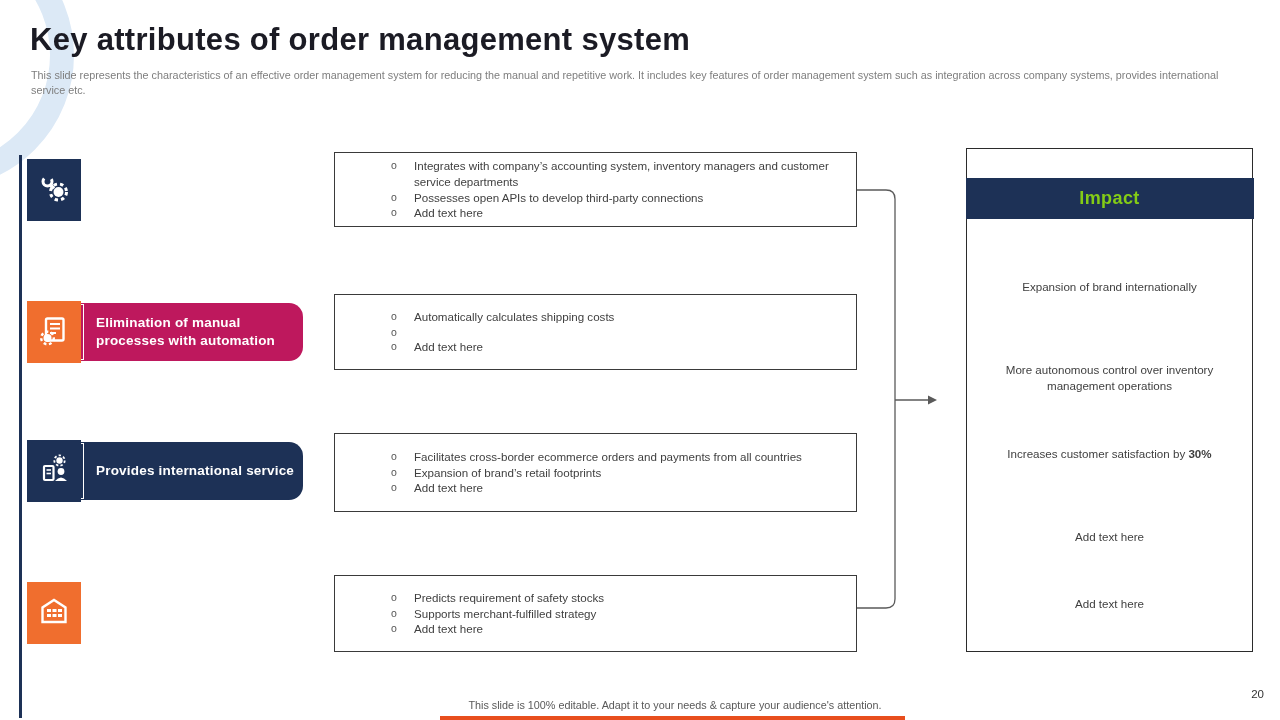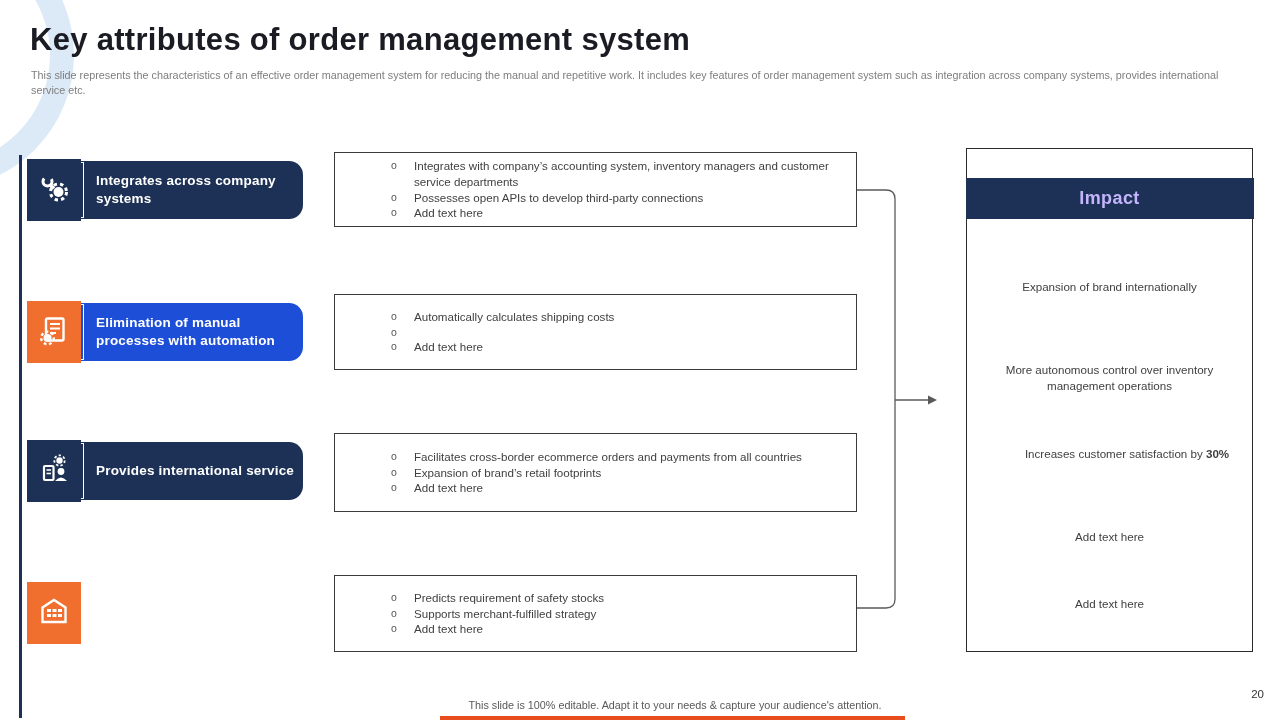--- a/index.html
+++ b/index.html
@@ -48,21 +48,21 @@
   .point .tx{max-width:420px;}
   
   .connector{position:absolute;left:850px;top:150px;}
   
   .impact{
     position:absolute;left:966px;top:148px;width:287px;height:504px;
     border:1.5px solid #2b2b2b;box-sizing:border-box;background:#fff;
   }
   .impact-header{
     position:absolute;left:-1.5px;right:-1.5px;top:29px;height:41px;background:#1d3156;
-    color:#c4b5fd;font-weight:bold;font-size:18px;letter-spacing:.4px;
+    color:#84cc16;font-weight:bold;font-size:18px;letter-spacing:.4px;
     display:flex;align-items:center;justify-content:center;
   }
   .impact-item{
     position:absolute;left:8%;width:84%;text-align:center;
     font-size:11.6px;color:#3f3f3f;line-height:1.4;
   }
   .footer{
     position:absolute;left:340px;top:699px;width:670px;text-align:center;
     font-size:10.8px;color:#595959;
   }
@@ -74,35 +74,32 @@
 
 <div class="slide">
   <div class="ring" style="border-color: rgb(220, 233, 246);"></div>
 
   <div class="title">Key attributes of order management system</div>
   <div class="subtitle">This slide represents the characteristics of an effective order management system for reducing the manual and repetitive work. It includes key features of order management system such as integration across company systems, provides international service etc.</div>
   <div class="vline" style="background: rgb(29, 49, 86);"></div>
 
   <div id="rows-host">
       <div class="attr-row" style="top: 158px;">
-        <div class="attr-pill" style="background: rgb(29, 49, 86);">
-          <span class="attr-label">Integrates across company systems</span>
-        </div>
         <div class="attr-outline"></div>
         <div class="attr-tile" style="background: rgb(29, 49, 86);">
           <span><svg width="32" height="32" viewBox="0 0 32 32">
               <circle cx="20.5" cy="20" r="5" fill="#fff"></circle>
               <circle cx="20.5" cy="20" r="8" fill="none" stroke="#fff" stroke-width="3" stroke-dasharray="3.4 3.1"></circle>
               <circle cx="9.5" cy="9.5" r="4.5" fill="none" stroke="#fff" stroke-width="3" stroke-dasharray="17 8"></circle>
               <line x1="11.5" y1="12" x2="16" y2="16.5" stroke="#fff" stroke-width="3.4"></line>
             </svg></span>
         </div>
       </div>
       <div class="attr-row" style="top: 300px;">
-        <div class="attr-pill" style="background: #1d4ed8;">
+        <div class="attr-pill" style="background: #be185d;">
           <span class="attr-label">Elimination of manual processes with automation</span>
         </div>
         <div class="attr-outline"></div>
         <div class="attr-tile" style="background: rgb(240, 110, 46);">
           <span><svg width="32" height="32" viewBox="0 0 32 32">
               <rect x="8" y="4.5" width="17.5" height="22" rx="1.5" fill="none" stroke="#fff" stroke-width="2.4"></rect>
               <line x1="12" y1="10" x2="22" y2="10" stroke="#fff" stroke-width="2"></line>
               <line x1="12" y1="14.5" x2="22" y2="14.5" stroke="#fff" stroke-width="2"></line>
               <line x1="12" y1="19" x2="18" y2="19" stroke="#fff" stroke-width="2"></line>
               <circle cx="9.5" cy="24" r="4" fill="#fff"></circle>
@@ -204,21 +201,21 @@
     <path d="M7,40 H36 Q45,40 45,49 V449 Q45,458 36,458 H7" fill="none" stroke="#5a5a5a" stroke-width="1.3"></path>
     <line x1="45" y1="250" x2="79" y2="250" stroke="#5a5a5a" stroke-width="1.3"></line>
     <polygon points="78,245.5 87,250 78,254.5" fill="#5a5a5a"></polygon>
   </svg>
 
   <div class="impact">
     <div class="impact-header" style="background: rgb(29, 49, 86);">Impact</div>
     <div id="impact-items-host">
         <div class="impact-item" style="top: 130px;">Expansion of brand internationally</div>
         <div class="impact-item" style="top: 213px;">More autonomous control over inventory management operations</div>
-        <div class="impact-item" style="top: 297px; text-align: right;">Increases customer satisfaction by <b>30%</b></div>
+        <div class="impact-item" style="top: 297px;">Increases customer satisfaction by <b>30%</b></div>
         <div class="impact-item" style="top: 380px;">Add text here</div>
         <div class="impact-item" style="top: 447px;">Add text here</div>
       </div>
   </div>
 
   <div class="footer">This slide is 100% editable. Adapt it to your needs &amp; capture your audience's attention.</div>
   <div class="pagenum">20</div>
   <div class="bottom-bar" style="background: rgb(232, 78, 29);"></div>
 </div>
 

